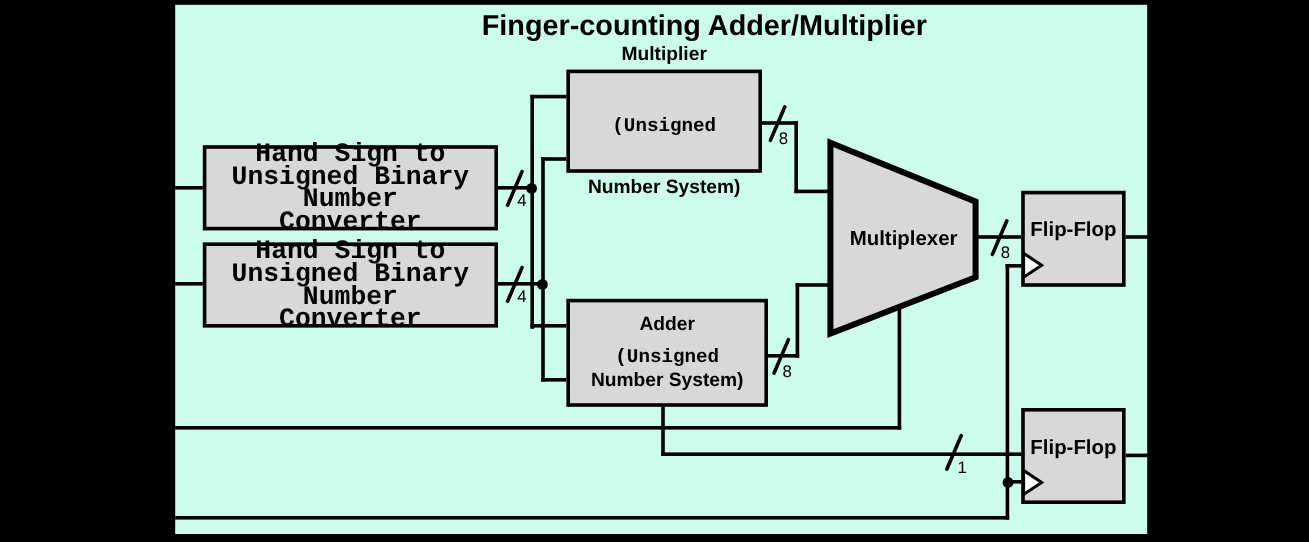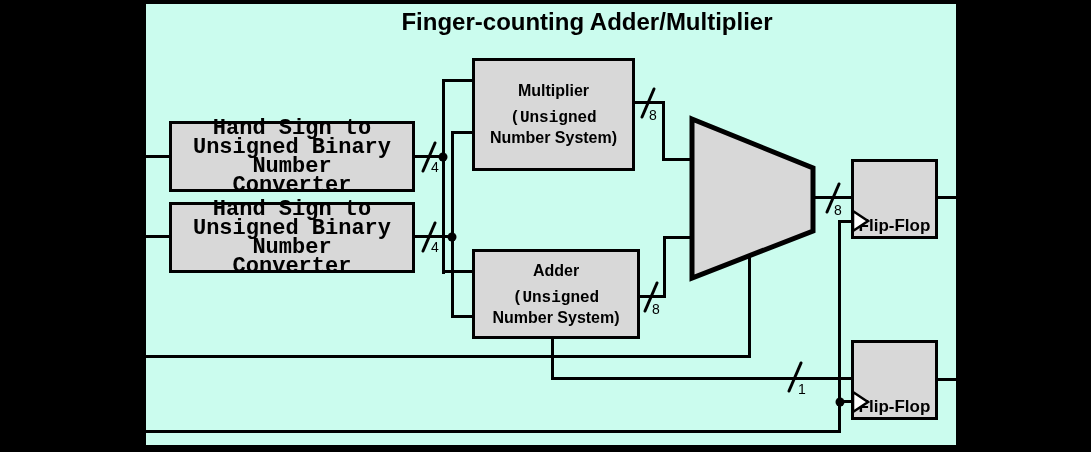--- a/index.html
+++ b/index.html
@@ -15,21 +15,21 @@
   .wire { position:absolute; background:#000; }
   .box {
     position:absolute; background:#d8d8d8; border:3px solid #000; box-sizing:border-box;
     display:flex; flex-direction:column; justify-content:center; align-items:center;
     text-align:center; font-weight:bold; color:#000;
   }
   .box .ln { display:block; }
   .conv { font-size:22px; line-height:19px;font-family:Liberation Mono, monospace; }
   .unit { font-size:16px; line-height:20px; }
   .unit .gap { margin-top:7px;font-family:Liberation Mono, monospace; }
-  .ff { justify-content:flex-end; padding-top:20px; font-size:17px; }
+  .ff { justify-content:flex-start; padding-top:20px; font-size:17px; }
   .muxlabel {
     position:absolute; left:694px; top:189px; width:118px; text-align:center;
     font-size:17px; font-weight:bold; color:#000;
   }
   .buslabel { position:absolute; font-size:14px; color:#000; line-height:14px; }
   svg.overlay { position:absolute; left:0; top:0; }
 </style>
 </head>
 <body>
 
@@ -72,21 +72,21 @@
     <span class="ln">Unsigned Binary Number</span>
     <span class="ln">Converter</span>
   </div>
 
   <div class="box conv" style="left:169px;top:202px;width:246px;height:71px;">
     <span class="ln">Hand Sign to</span>
     <span class="ln">Unsigned Binary Number</span>
     <span class="ln">Converter</span>
   </div>
 
-  <div class="box unit" style="left:472px;top:58px;width:163px;height:113px;">
+  <div class="box unit" style="left:472px;top:58px;width:163px;height:86px;gap:32px;">
     <span class="ln">Multiplier</span>
     <span class="ln gap">(Unsigned</span>
     <span class="ln">Number System)</span>
   </div>
 
   <div class="box unit" style="left:472px;top:249px;width:168px;height:90px;">
     <span class="ln">Adder</span>
     <span class="ln gap">(Unsigned</span>
     <span class="ln">Number System)</span>
   </div>
@@ -107,20 +107,21 @@
     <line x1="645" y1="311" x2="657" y2="283" stroke="#000" stroke-width="3" stroke-linecap="round"></line>
     <line x1="827" y1="212" x2="839" y2="184" stroke="#000" stroke-width="3" stroke-linecap="round"></line>
     <line x1="789" y1="391" x2="801" y2="363" stroke="#000" stroke-width="3" stroke-linecap="round"></line>
     <polygon points="853,211 853,231 868,221" fill="#ffffff" stroke="#000" stroke-width="2.5"></polygon>
     <polygon points="853,392 853,412 868,402" fill="#ffffff" stroke="#000" stroke-width="2.5"></polygon>
     <circle cx="443" cy="157" r="4.5" fill="#000"></circle>
     <circle cx="452" cy="237" r="4.5" fill="#000"></circle>
     <circle cx="840" cy="402" r="4.5" fill="#000"></circle>
   </svg>
 
+  <div class="muxlabel">Multiplexer</div>
 
   <div class="buslabel" style="left:431px;top:160px;">4</div>
   <div class="buslabel" style="left:431px;top:240px;">4</div>
   <div class="buslabel" style="left:649px;top:108px;">8</div>
   <div class="buslabel" style="left:652px;top:302px;">8</div>
   <div class="buslabel" style="left:834px;top:203px;">8</div>
   <div class="buslabel" style="left:798px;top:382px;">1</div>
 
 </div>
 

